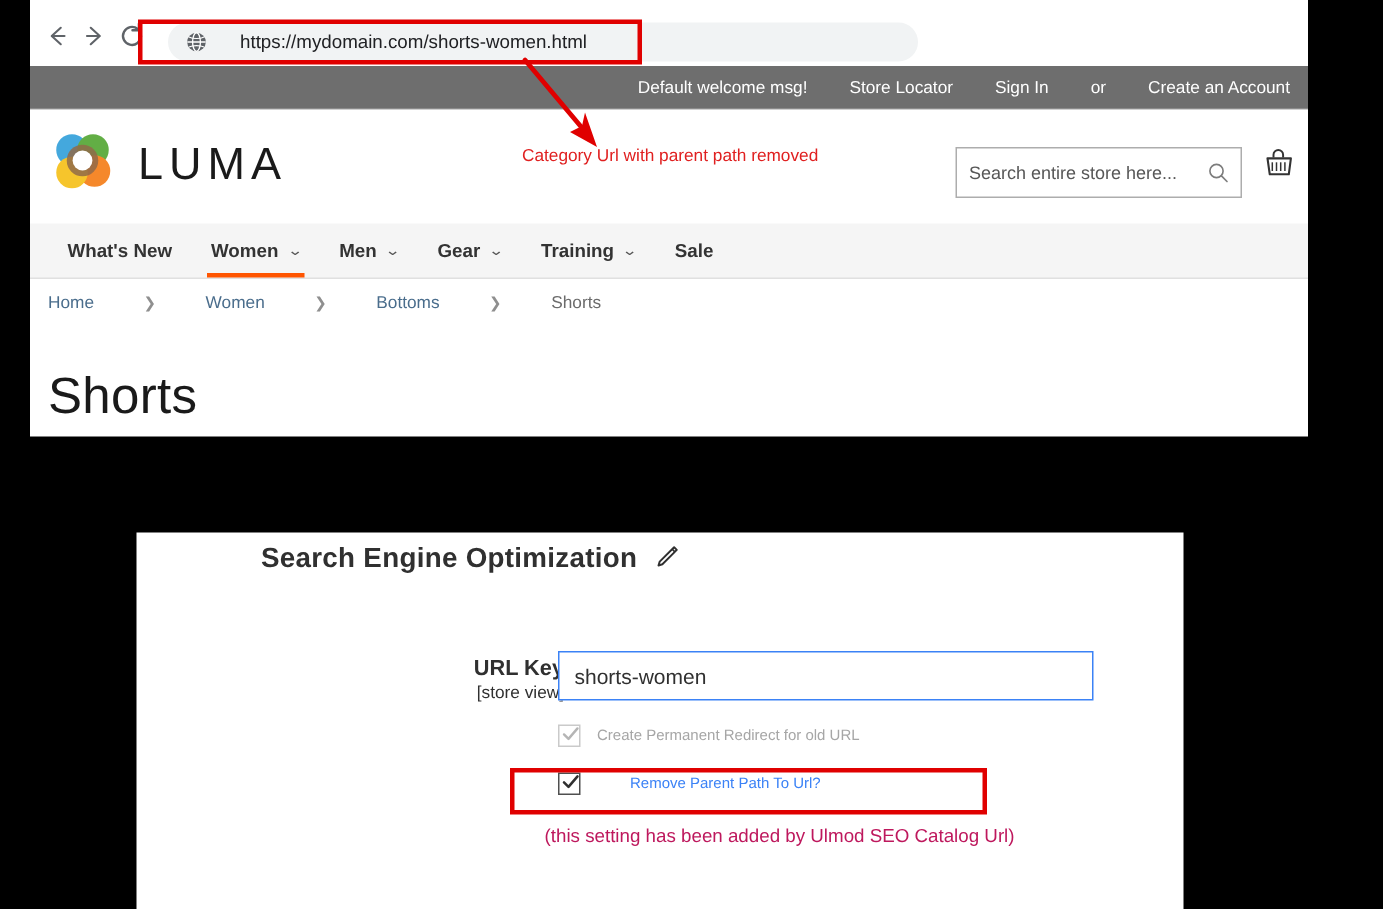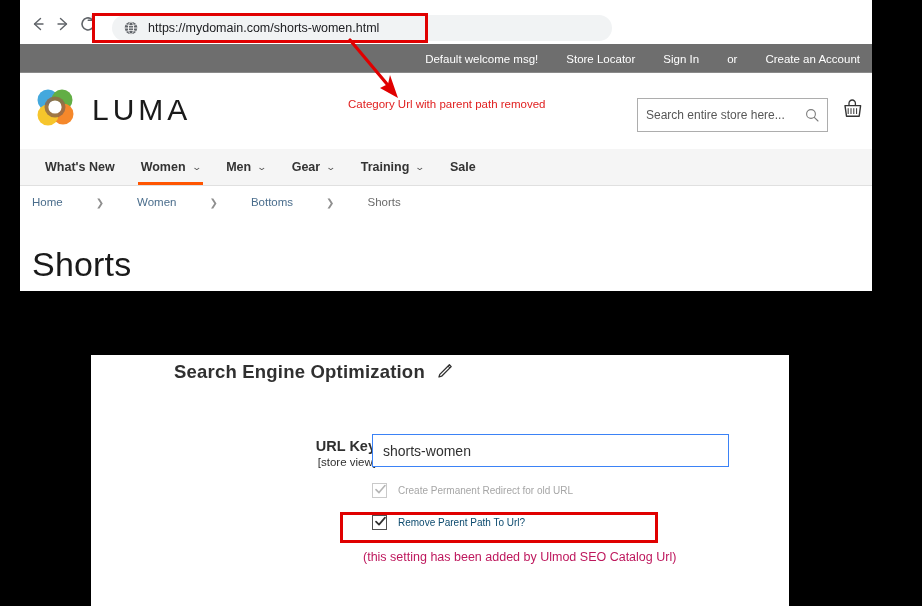--- a/index.html
+++ b/index.html
@@ -54,20 +54,21 @@
     left: 92px;
     top: 15px;
     width: 500px;
     height: 26px;
     background: #f1f3f4;
     border-radius: 13px;
     display: flex;
     align-items: center;
     padding: 0 12px;
     box-sizing: border-box;
+    gap: 12px;
   }
   #site-info-icon {
     width: 14px; height: 14px;
     margin-right: 10px;
     flex: 0 0 auto;
   }
   #omnibox-url {
     font-size: 12.5px;
     color: #202124;
     white-space: nowrap;
@@ -357,21 +358,21 @@
   .cb-check {
     position: absolute;
     left: 1px;
     top: -1px;
     width: 13px;
     height: 13px;
   }
 
   .cb-label { font-size: 10px; white-space: nowrap; }
   .cb-label.disabled { color: #a6a6a6; }
-  .cb-label.enabled  { color: #0c4a6e; }
+  .cb-label.enabled  { color: #3b82f6; margin-left: 22px; }
 
   #remove-parent-highlight-box {
     position: absolute;
     left: 249px;
     top: 157px;
     width: 318px;
     height: 31px;
     border: 3px solid #e00000;
     box-sizing: border-box;
     pointer-events: none;

